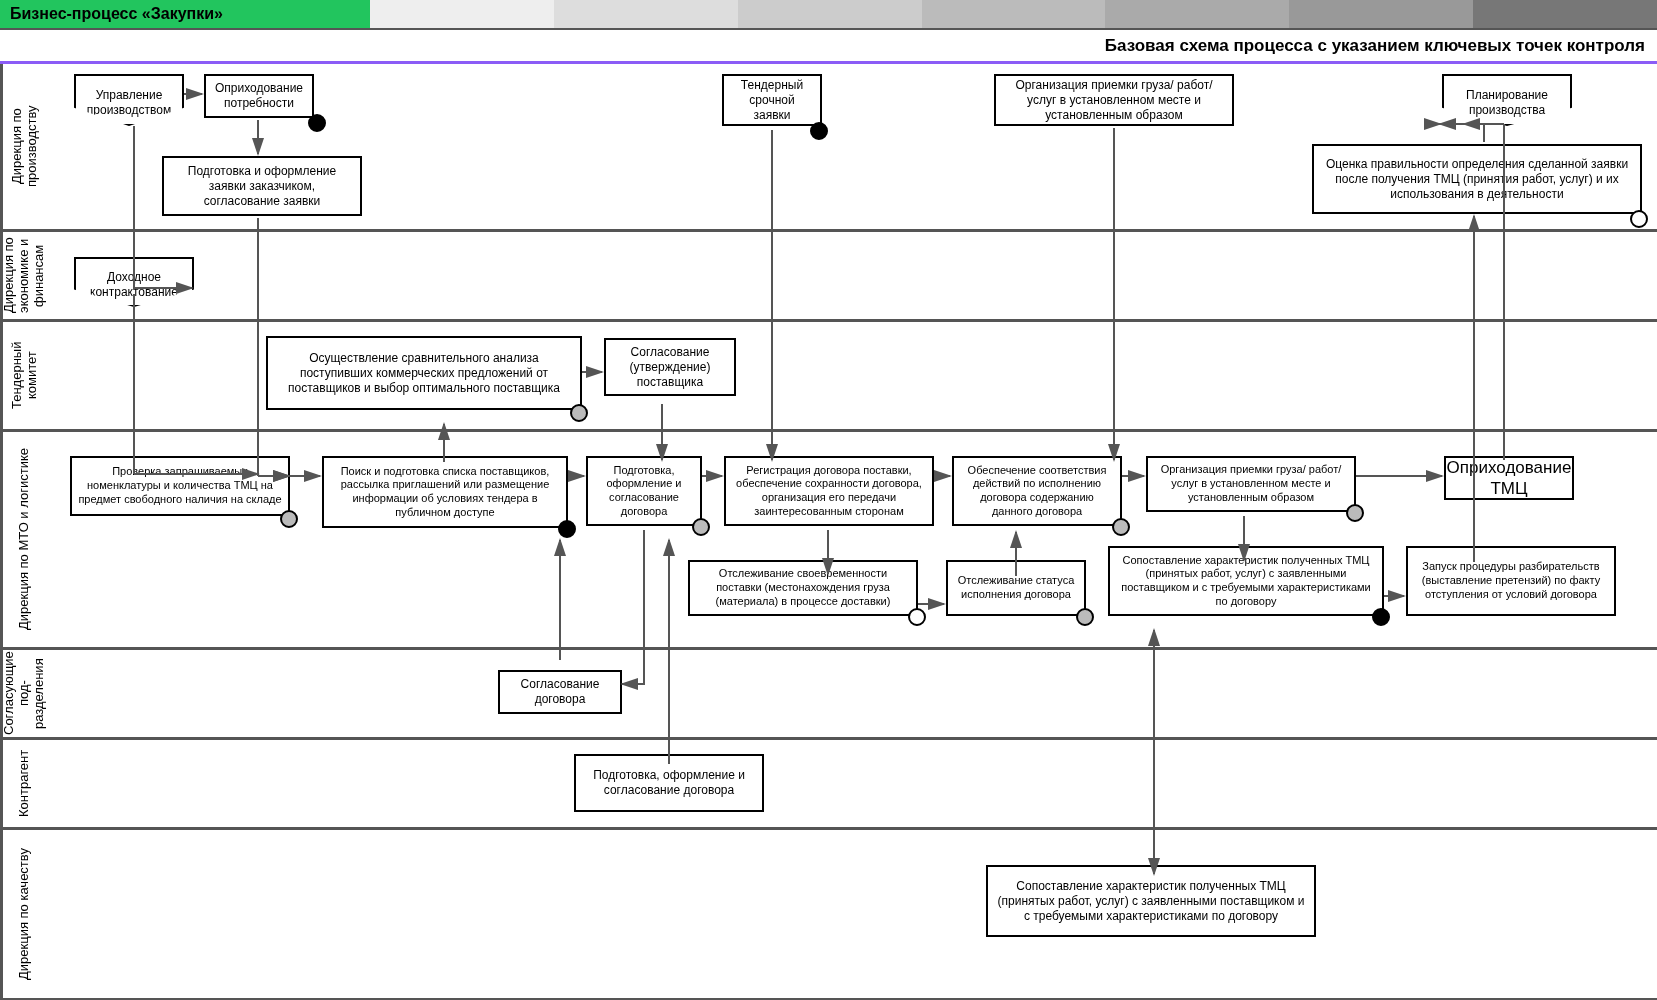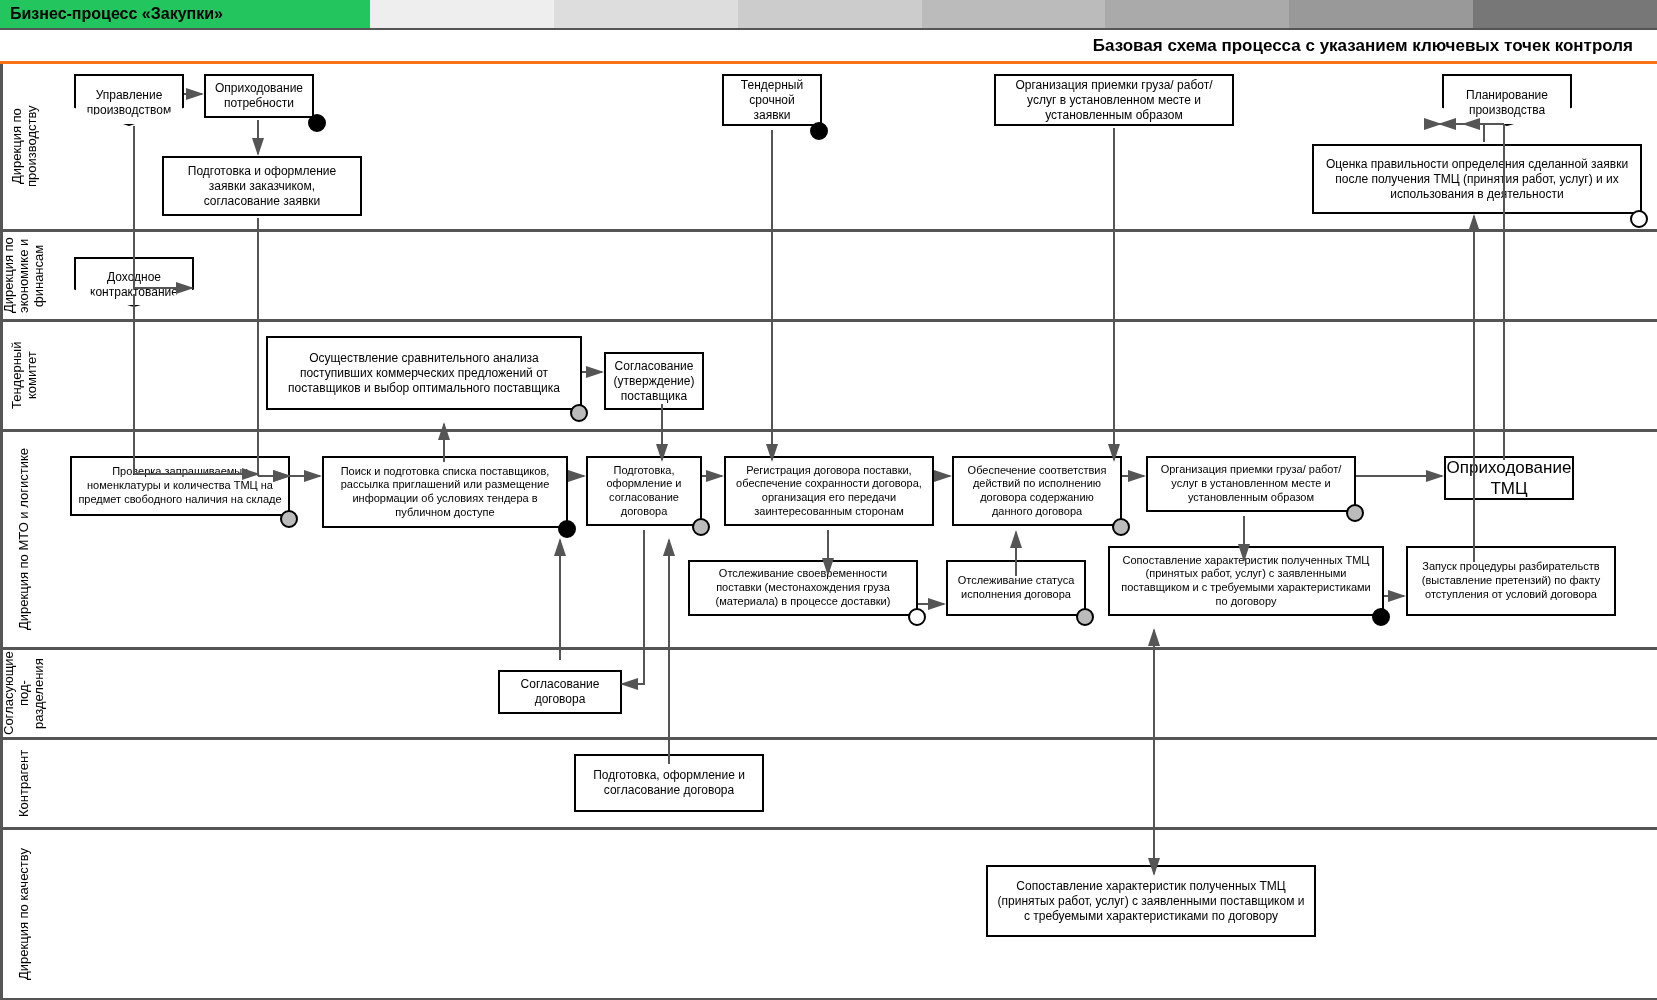--- a/index.html
+++ b/index.html
@@ -35,22 +35,22 @@
   .g4 { background: #bbb; }
   .g5 { background: #aaa; }
   .g6 { background: #999; }
   .g7 { background: #777; }
 
   .subtitle {
     height: 34px;
     text-align: right;
     font-weight: bold;
     font-size: 17px;
-    padding: 6px 24px 0 0;
-    border-bottom: 3px solid #f97316;
+    padding: 6px 12px 0 0;
+    border-bottom: 3px solid #8b5cf6;
   }
 
   .lanes {
     display: flex;
     flex-direction: column;
     height: calc(1000px - 64px);
   }
   .lane {
     display: flex;
     border-bottom: 3px solid #555;
@@ -160,21 +160,21 @@
     <div class="lane-body">
       <div class="box off" style="left:30px; top:25px; width:120px; height:50px;">Доходное контрактование</div>
     </div>
   </div>
 
   <div class="lane lane-3">
     <div class="lane-label">Тендерный комитет</div>
     <div class="lane-body">
       <div class="box" style="left:222px; top:14px; width:316px; height:74px;">Осуществление сравнительного анализа поступивших коммерческих предложений от поставщиков и выбор оптимального поставщика</div>
       <div class="dot gray" style="left:526px; top:82px;"></div>
-      <div class="box" style="left:560px; top:30px; width:100px; height:58px;">Согласование (утверждение) поставщика</div>
+      <div class="box" style="left:560px; top:16px; width:132px; height:58px;">Согласование (утверждение) поставщика</div>
     </div>
   </div>
 
   <div class="lane lane-4">
     <div class="lane-label">Дирекция по МТО и логистике</div>
     <div class="lane-body">
       <div class="box" style="left:26px; top:24px; width:220px; height:60px;font-size:11px;">Проверка запрашиваемых номенклатуры и количества ТМЦ на предмет свободного наличия на складе</div>
       <div class="dot gray" style="left:236px; top:78px;"></div>
       <div class="box" style="left:278px; top:24px; width:246px; height:72px;font-size:11px;">Поиск и подготовка списка поставщиков, рассылка приглашений или размещение информации об условиях тендера в публичном доступе</div>
       <div class="dot black" style="left:514px; top:88px;"></div>

